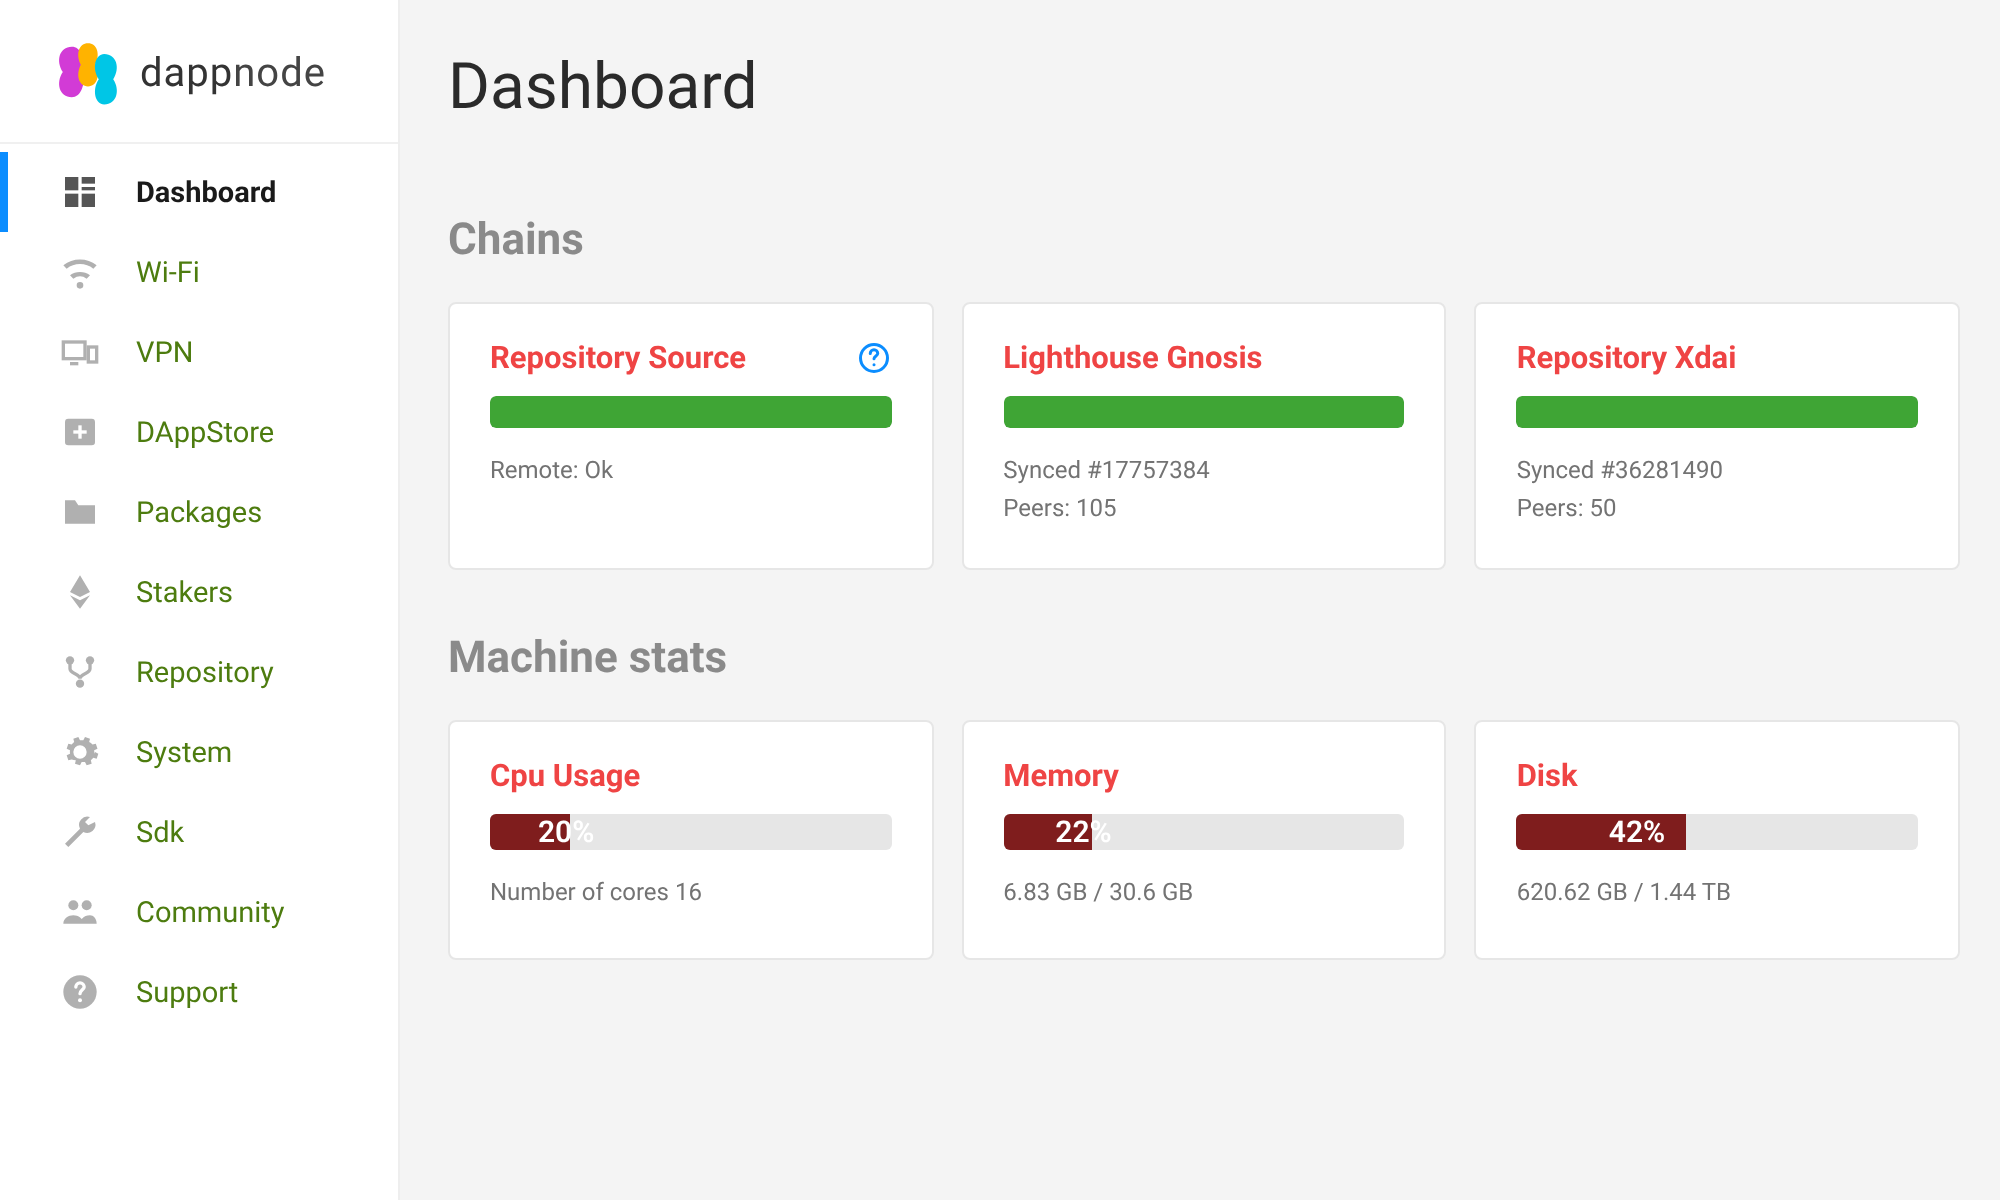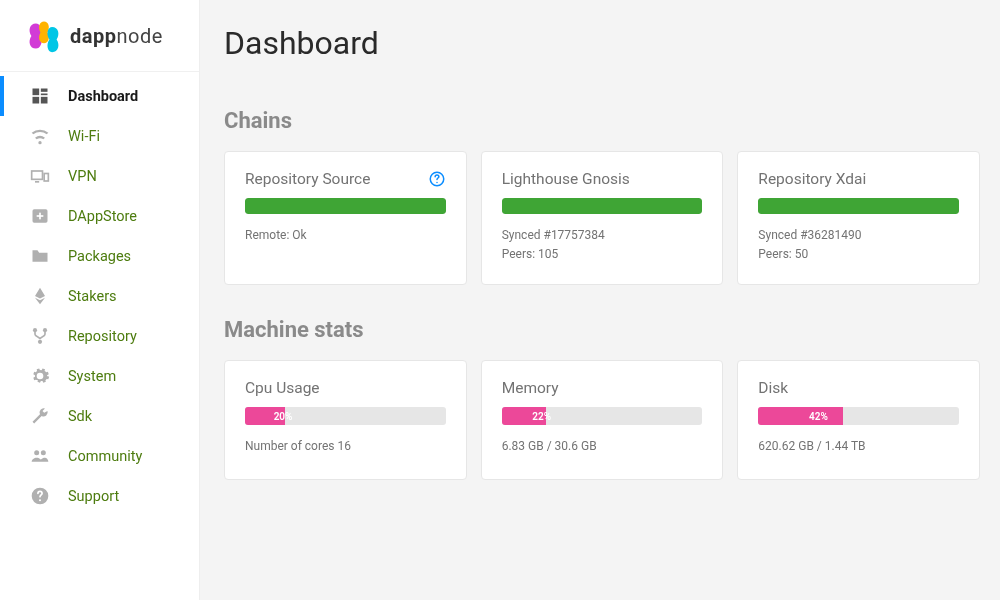--- a/index.html
+++ b/index.html
@@ -25,21 +25,21 @@
     padding-left: 26px;
     border-bottom: 1px solid #f0f0f0;
   }
   .logo-mark svg { width: 36px; height: 36px; display: block; }
   .logo-text {
     margin-left: 8px;
     font-size: 20px;
     color: #444;
     letter-spacing: 0.5px;
   }
-  .logo-text .bold { font-weight: 700; color: #333; }
+  .logo-text .bold { font-weight: 400; color: #333; }
   .nav { padding-top: 4px; }
   .nav-item {
     display: flex;
     align-items: center;
     height: 40px;
     padding-left: 26px;
     cursor: pointer;
     font-size: 14.5px;
     color: #4d7c0f;
     border-left: 4px solid transparent;
@@ -90,22 +90,22 @@
     min-height: 120px;
   }
   .card-header {
     display: flex;
     align-items: center;
     justify-content: space-between;
     margin-bottom: 10px;
   }
   .card-title {
     font-size: 15.5px;
-    font-weight: 400;
-    color: #737373;
+    font-weight: 700;
+    color: #ef4444;
     text-align: right;
   }
   .help-icon {
     width: 18px; height: 18px;
   }
   .help-icon svg { width: 18px; height: 18px; }
   .bar-full {
     width: 100%;
     height: 16px;
     background: #e6e6e6;
@@ -126,27 +126,27 @@
   .stat-bar {
     width: 100%;
     height: 18px;
     background: #e6e6e6;
     border-radius: 3px;
     position: relative;
     margin-bottom: 12px;
   }
   .stat-bar .fill {
     height: 100%;
-    background: #ec4899;
+    background: #7f1d1d;
     border-radius: 3px 0 0 3px;
     display: flex;
     align-items: center;
     justify-content: center;
     color: #fff;
-    font-size: 10px;
+    font-size: 15px;
     font-weight: 600;
     min-width: 34px;
     padding-left: 36px;
   }
 </style>
 </head>
 <body>
 
 <div class="app">
   <aside class="sidebar">

